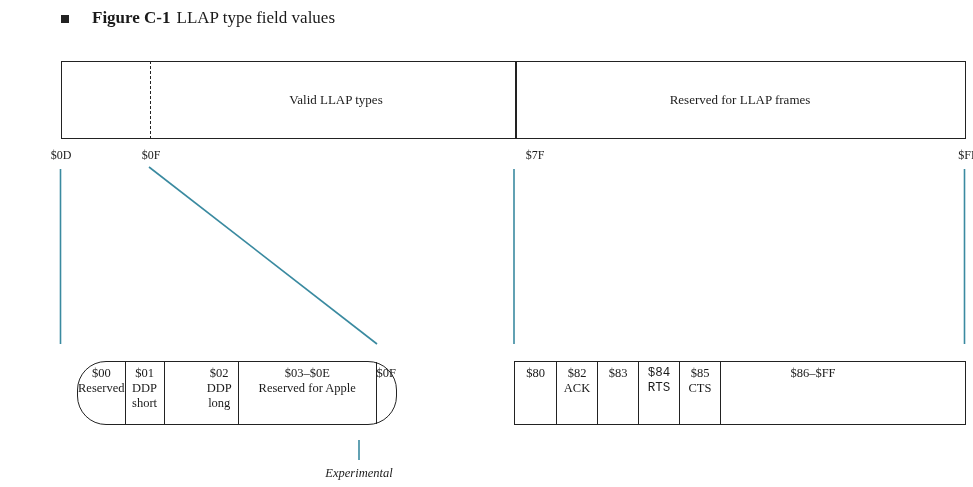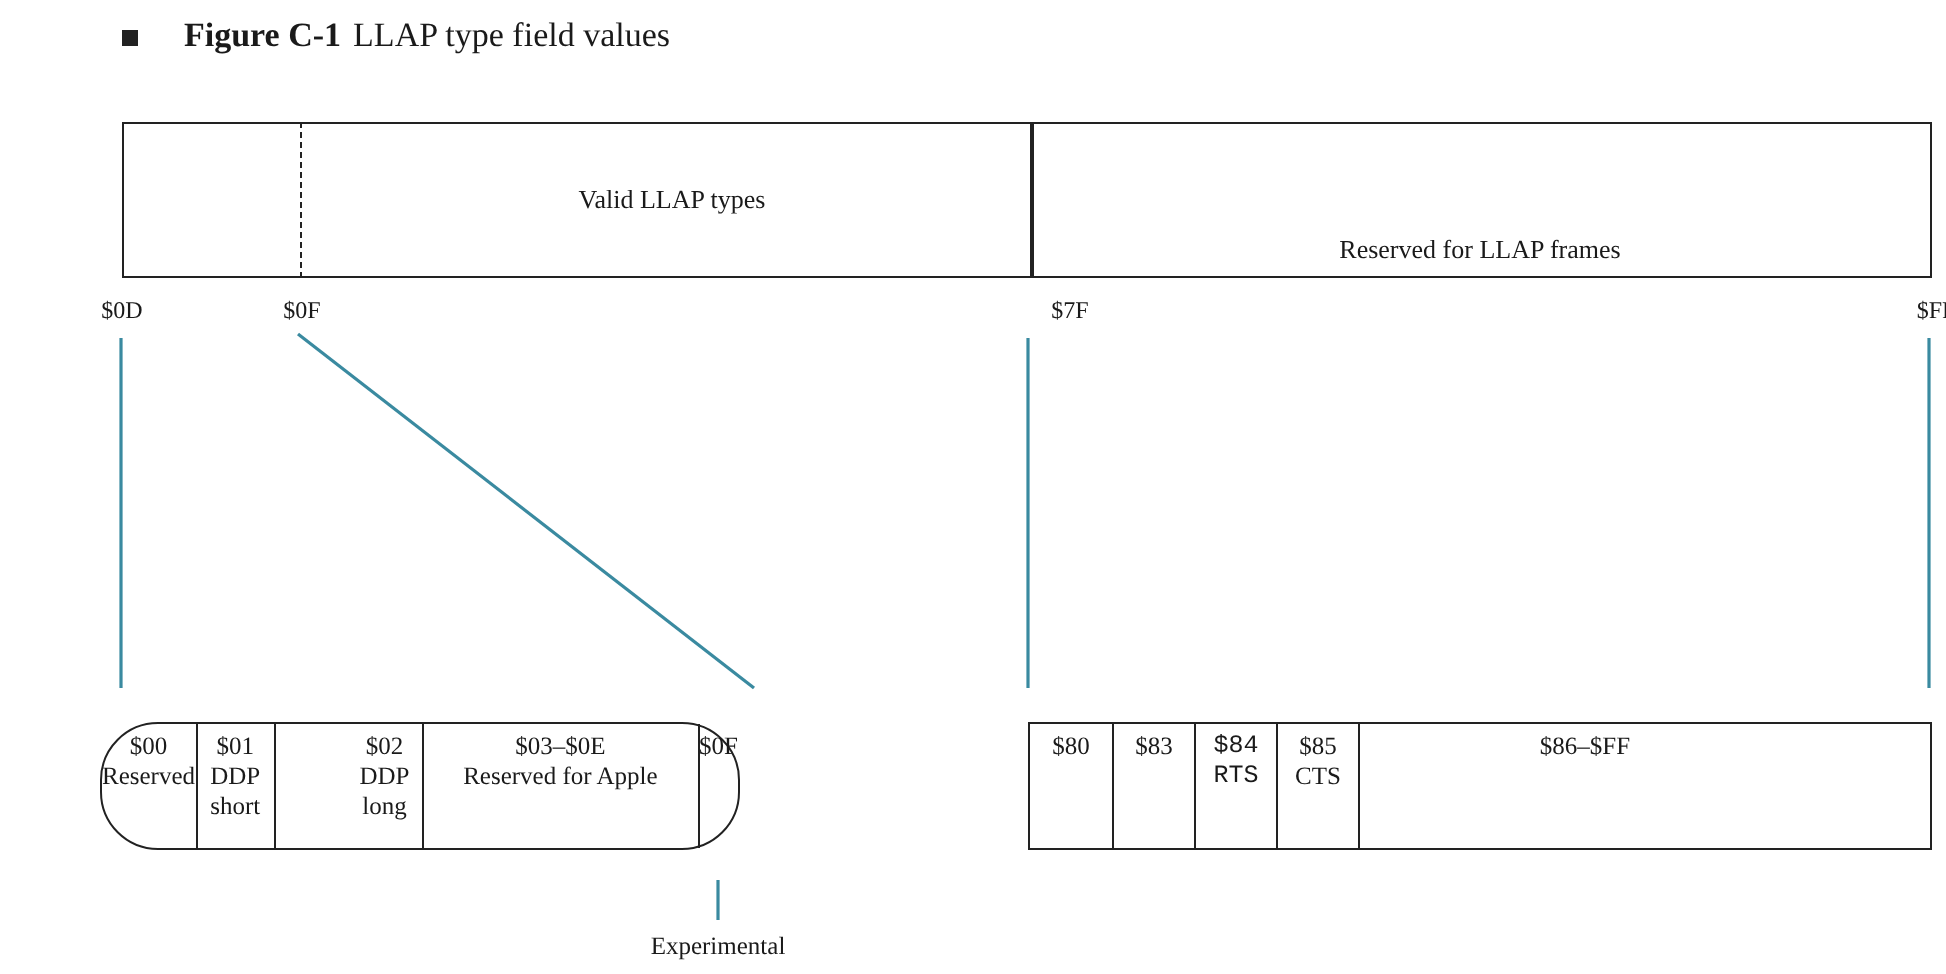--- a/index.html
+++ b/index.html
@@ -27,36 +27,36 @@
 
 <div class="abs bullet"></div>
 <div class="abs title">
   <b>Figure C-1</b><span>LLAP type field values</span>
 </div>
 
 <div class="abs topbox"></div>
 <div class="abs dashed"></div>
 <div class="abs divider"></div>
 <div class="abs region-label" style="left:336px; top:100px;">Valid LLAP types</div>
-<div class="abs region-label" style="left:740px; top:100px;margin-top:25px;">Reserved for LLAP frames</div>
+<div class="abs region-label" style="left:740px; top:100px;">Reserved for LLAP frames</div>
 
 <div class="abs tick" style="left:61px;">$0D</div>
 <div class="abs tick" style="left:151px;">$0F</div>
 <div class="abs tick" style="left:516px;margin-left:19px;">$7F</div>
 <div class="abs tick" style="left:968px;">$FF</div>
 
 <svg class="abs lines" width="973" height="487">
   <line x1="60.5" y1="169" x2="60.5" y2="344" stroke="#3a8aa0" stroke-width="1.6"></line>
   <line x1="149" y1="167" x2="377" y2="344" stroke="#3a8aa0" stroke-width="1.6"></line>
   <line x1="514" y1="169" x2="514" y2="344" stroke="#3a8aa0" stroke-width="1.6"></line>
   <line x1="964.5" y1="169" x2="964.5" y2="344" stroke="#3a8aa0" stroke-width="1.6"></line>
   <line x1="359" y1="440" x2="359" y2="460" stroke="#3a8aa0" stroke-width="1.6"></line>
 </svg>
 
-<div class="abs row" style="left:50px; width:320px;border-radius:29px;">
+<div class="abs row" style="left:77px; width:320px;border-radius:29px;">
   <div class="cell" style="width:48px;">
     <span>$00</span>
     <span>Reserved</span>
   </div>
   <div class="cell" style="width:42px;">
     <span>$01</span>
     <span>DDP</span>
     <span>short</span>
   </div>
   <div class="cell" style="width:41px;margin-left:36px;">
@@ -71,28 +71,32 @@
   <div class="cell" style="flex:1;">
     <span>$0F</span>
   </div>
 </div>
 
 <div class="abs row" style="left:514px; width:452px;">
   <div class="cell" style="width:42px;">
     <span>$80</span>
   </div>
   <div class="cell" style="width:41px;">
+    <span>$82</span>
+    <span>ACK</span>
+  </div>
+  <div class="cell" style="width:41px;">
     <span>$83</span>
   </div>
   <div class="cell" style="width:41px;font-family:Liberation Mono, monospace;">
     <span>$84</span>
     <span>RTS</span>
   </div>
   <div class="cell" style="width:41px;">
     <span>$85</span>
     <span>CTS</span>
   </div>
   <div class="cell" style="flex:1; padding-right:60px;">
     <span>$86–$FF</span>
   </div>
 </div>
 
-<div class="abs exp" style="left:359px;">Experimental</div>
+<div class="abs exp" style="left:359px;font-style:italic;">Experimental</div>
 
 </body></html>

